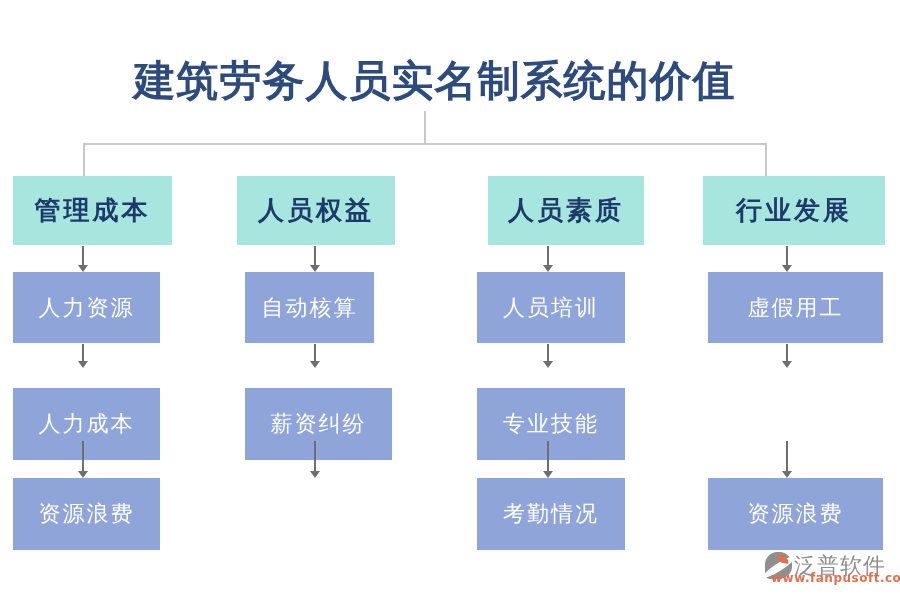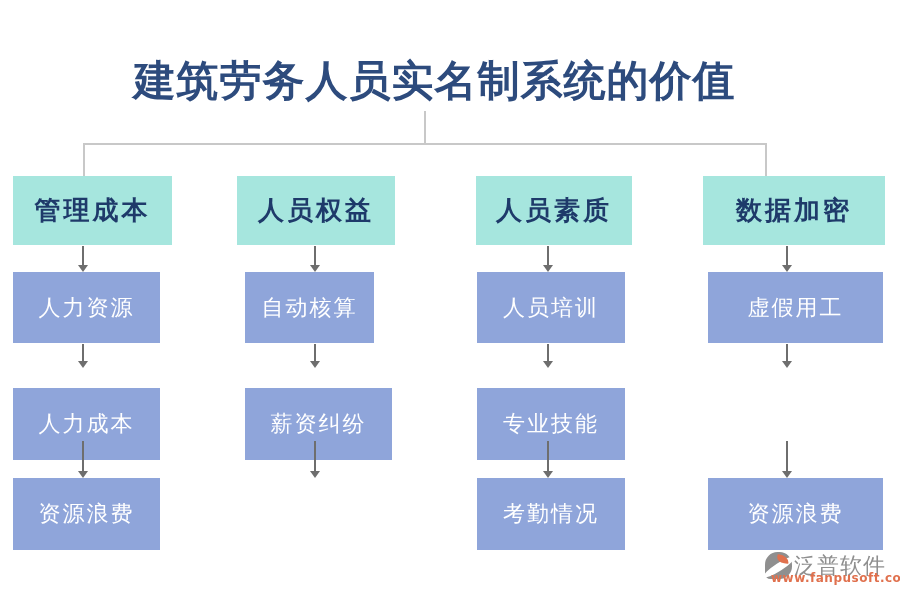--- a/index.html
+++ b/index.html
@@ -158,21 +158,21 @@
       <span class="head"></span>
     </div>
   <div class="box row2" style="left:245px;width:147px">
     <span>薪资纠纷</span>
   </div>
   <div class="arrow a3" style="left:310px">
       <span class="shaft"></span>
       <span class="head"></span>
     </div>
 
-  <div class="hdr" style="left:476px;width:156px">
+  <div class="hdr" style="left:488px;width:156px">
     <span>人员素质</span>
   </div>
   <div class="arrow a1" style="left:543px">
       <span class="shaft"></span>
       <span class="head"></span>
     </div>
   <div class="box row1" style="left:477px;width:148px">
     <span>人员培训</span>
   </div>
   <div class="arrow a2" style="left:543px">
@@ -184,21 +184,21 @@
   </div>
   <div class="arrow a3" style="left:543px">
       <span class="shaft"></span>
       <span class="head"></span>
     </div>
   <div class="box row3" style="left:477px;width:148px">
     <span>考勤情况</span>
   </div>
 
   <div class="hdr" style="left:703px;width:182px">
-    <span>数据加密</span>
+    <span>行业发展</span>
   </div>
   <div class="arrow a1" style="left:782px">
       <span class="shaft"></span>
       <span class="head"></span>
     </div>
   <div class="box row1" style="left:708px;width:175px">
     <span>虚假用工</span>
   </div>
   <div class="arrow a2" style="left:782px">
       <span class="shaft"></span>

